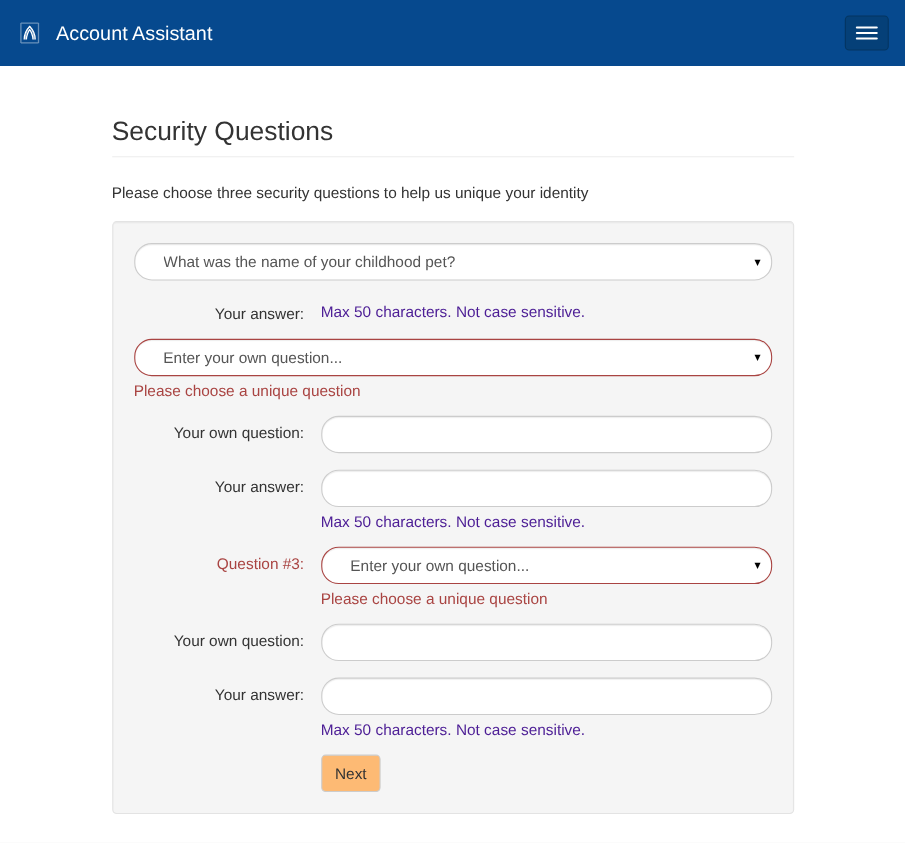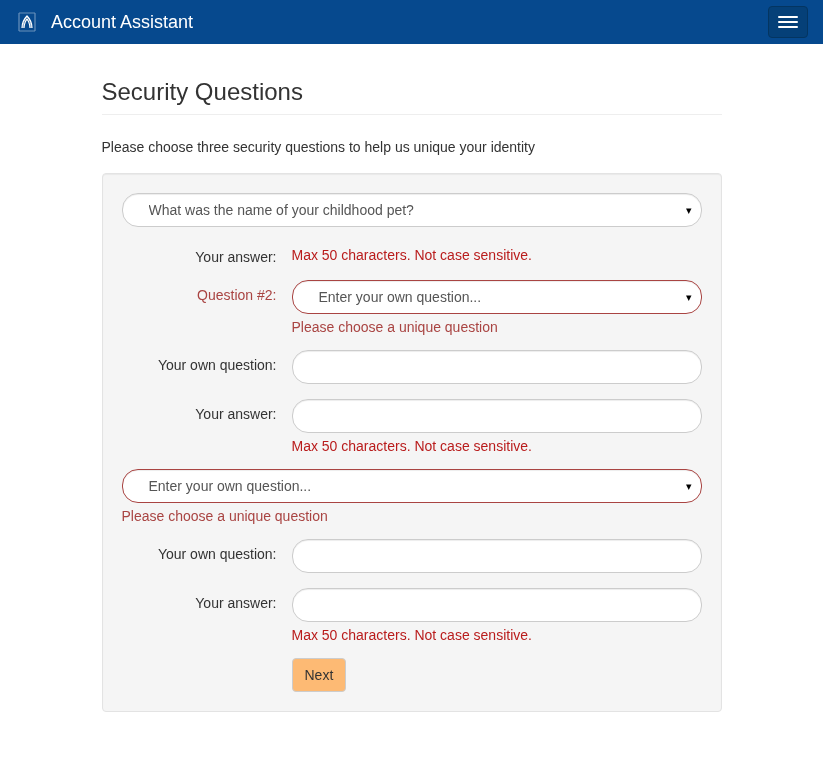--- a/index.html
+++ b/index.html
@@ -10,21 +10,21 @@
     body {
       font-family: "Helvetica Neue", Helvetica, Arial, sans-serif;
       font-size: 14px;
       color: #333;
       background: #fff;
       width: 823px;
     }
     .navbar {
       background: #06498e;
       color: #fff;
-      height: 44px;
+      height: 60px;
       display: flex;
       align-items: center;
       padding: 0 15px;
       justify-content: space-between;
     }
     .navbar-brand {
       display: flex;
       align-items: center;
       gap: 12px;
     }
@@ -54,21 +54,21 @@
       cursor: pointer;
     }
     .navbar-toggle .bar {
       width: 20px;
       height: 2px;
       background: #fff;
       border-radius: 1px;
     }
     .container {
       max-width: 640px;
-      margin: 4px auto;
+      margin: 16px auto;
       padding: 30px 10px 0 10px;
     }
     .page-title {
       font-size: 24px;
       font-weight: 500;
       color: #333;
       padding-bottom: 8px;
       border-bottom: 1px solid #eee;
       margin-bottom: 24px;
     }
@@ -138,21 +138,21 @@
       right: 10px;
       top: 50%;
       transform: translateY(-50%);
       color: #000;
       font-size: 11px;
       pointer-events: none;
     }
     .help-block {
       display: block;
       margin-top: 5px;
-      color: #b91c1c;
+      color: #4c1d95;
       font-size: 14px;
     }
     .btn {
       display: inline-block;
       padding: 6px 12px;
       font-size: 14px;
       font-weight: 400;
       line-height: 1.42857143;
       text-align: center;
       white-space: nowrap;
@@ -206,21 +206,20 @@
     </div>
 
     <div class="form-group">
       <label class="control-label">Your answer:</label>
       <div class="field-col">
         <span class="help-block">Max 50 characters. Not case sensitive.</span>
       </div>
     </div>
 
     <div class="form-group has-error">
-      <label class="control-label">Question #2:</label>
       <div class="field-col">
         <div class="select-wrap">
           <select class="form-control">
             <option>Enter your own question...</option>
           </select>
         </div>
         <span class="help-block">Please choose a unique question</span>
       </div>
     </div>
 
@@ -233,20 +232,21 @@
 
     <div class="form-group">
       <label class="control-label">Your answer:</label>
       <div class="field-col">
         <input type="text" class="form-control" value="" style="">
         <span class="help-block">Max 50 characters. Not case sensitive.</span>
       </div>
     </div>
 
     <div class="form-group has-error">
+      <label class="control-label">Question #3:</label>
       <div class="field-col">
         <div class="select-wrap">
           <select class="form-control">
             <option>Enter your own question...</option>
           </select>
         </div>
         <span class="help-block">Please choose a unique question</span>
       </div>
     </div>
 

